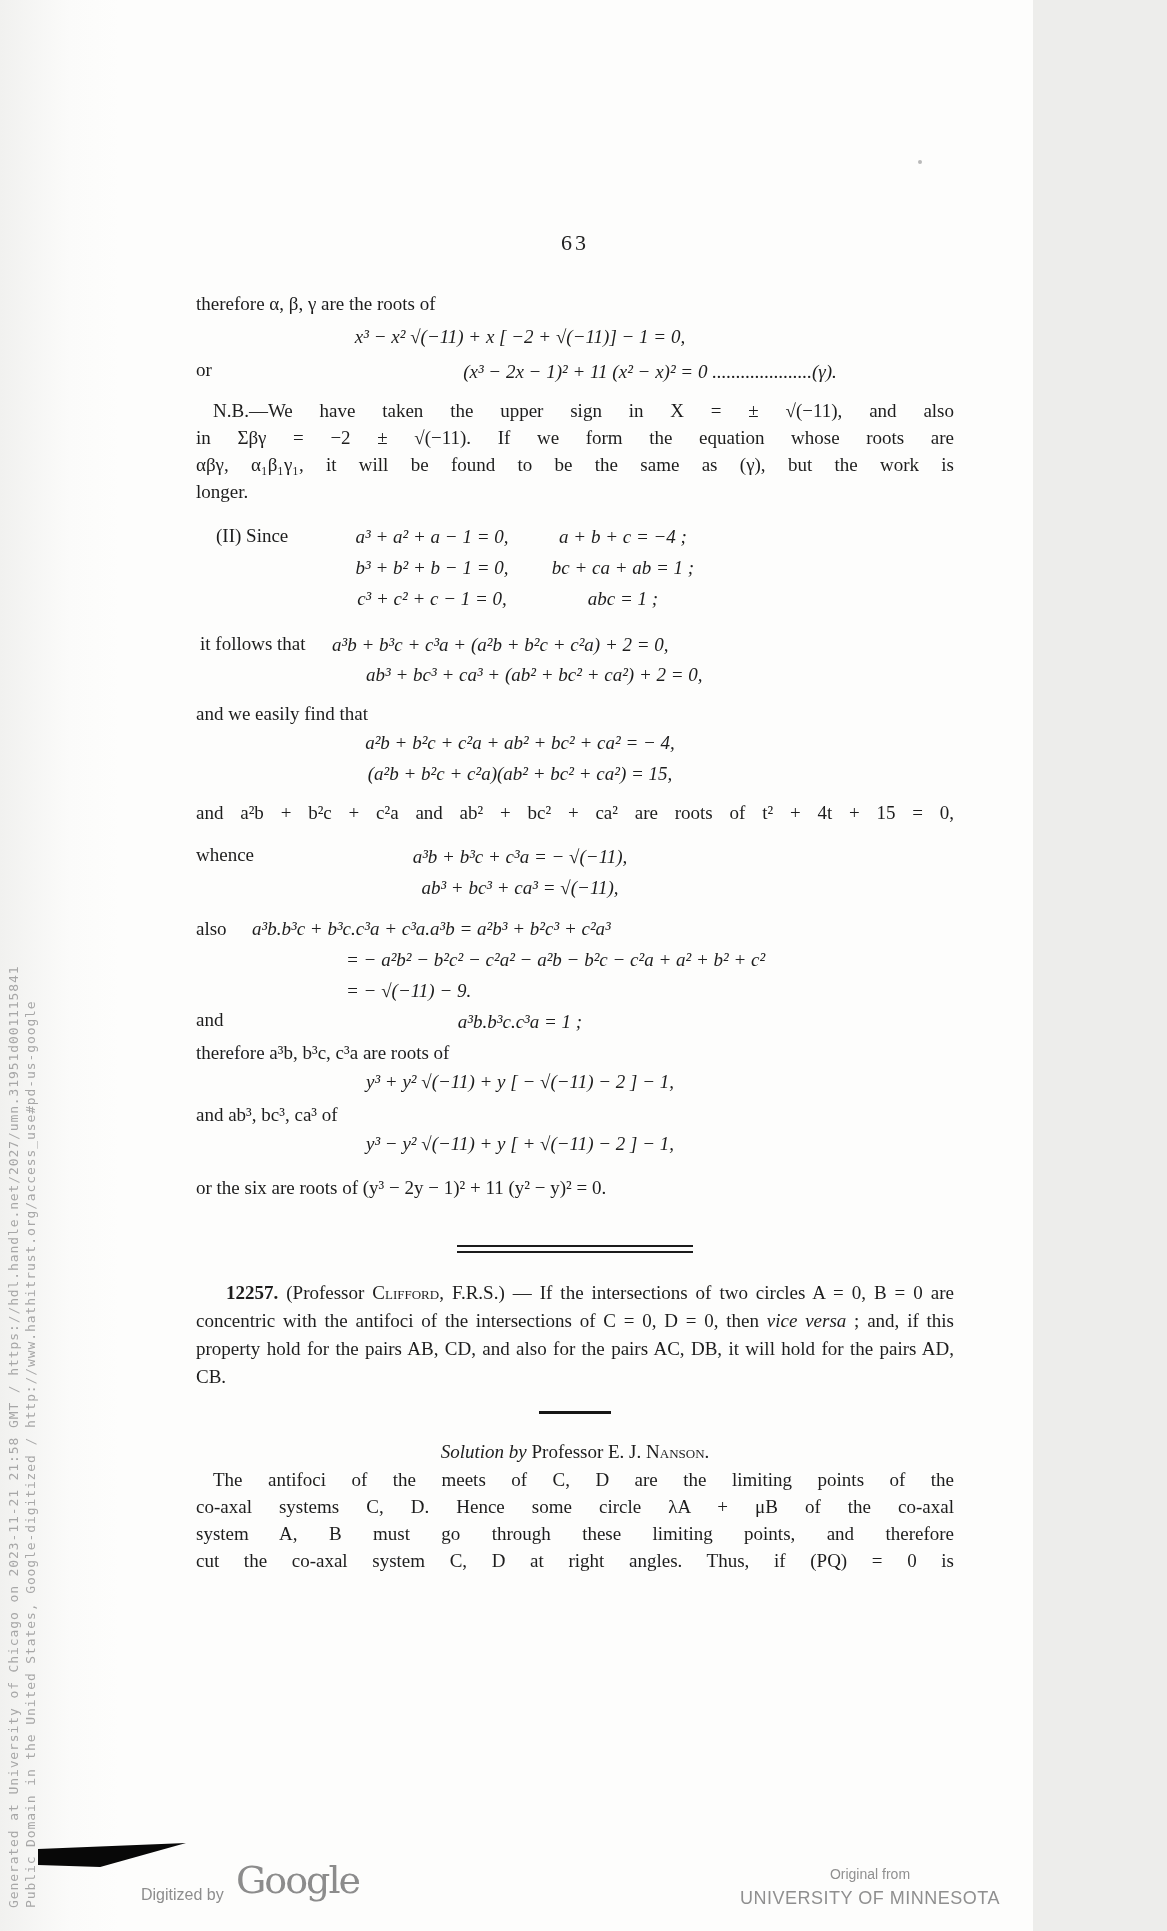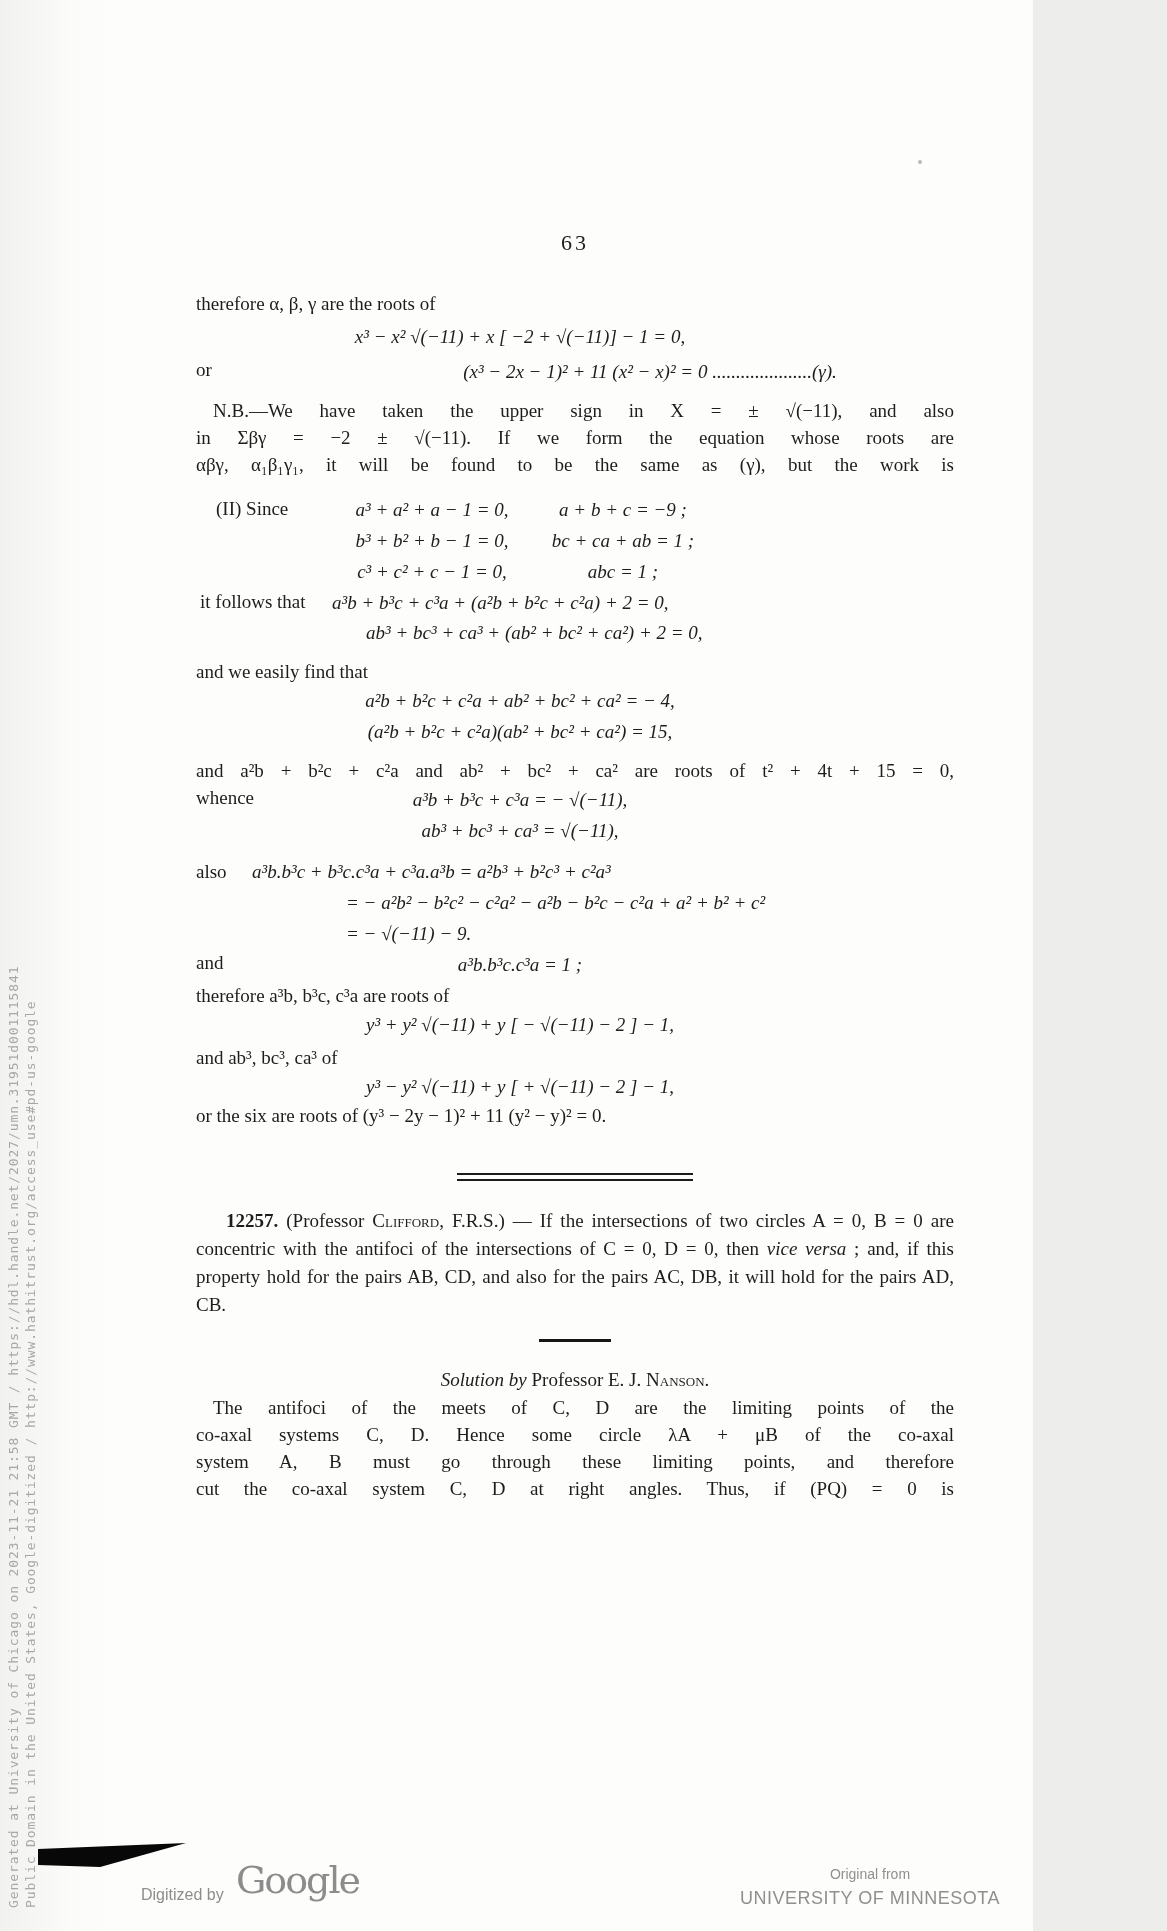--- a/index.html
+++ b/index.html
@@ -18,21 +18,21 @@
 
   .pageno { position:absolute; left:196px; top:230px; width:758px; text-align:center;
     font-size:22px; letter-spacing:3px; color:#222; }
 
   .content { position:absolute; left:196px; top:290px; width:758px; font-size:19px; line-height:27px; }
   .line { min-height:27px; }
   .fit { text-align:justify; text-align-last:justify; }
   .indent { text-indent:17px; }
   .eq { font-style:italic; line-height:31px; }
   .eq-center { text-align:center; padding-right:110px; }
-  .mt2{margin-top:2px}.mt4{margin-top:4px}.mt8{margin-top:0}.mt10{margin-top:10px}.mt16{margin-top:16px}
+  .mt2{margin-top:2px}.mt4{margin-top:4px}.mt8{margin-top:15px}.mt10{margin-top:10px}.mt16{margin-top:16px}
 
   .rel { position:relative; }
   .side-label { position:absolute; left:0; top:0; font-style:normal; }
   .eqx2 { text-align:center; padding-left:150px; }
 
   .since-block { padding-left:20px; }
   .since-row { display:flex; line-height:30px; }
   .since-row .s-label { width:128px; flex:0 0 auto; font-style:normal; }
   .since-row .s-eq { width:176px; flex:0 0 auto; text-align:center; }
   .since-row .s-right { width:206px; flex:0 0 auto; text-align:center; }
@@ -93,27 +93,28 @@
 
     <div class="rel mt4">
       <span class="side-label">or</span>
       <div class="eq eqx2">(x³ − 2x − 1)² + 11 (x² − x)² = 0 .....................(γ).</div>
     </div>
 
     <div class="mt10">
       <div class="line fit indent">N.B.—We have taken the upper sign in X = ± √(−11), and also</div>
       <div class="line fit">in Σβγ = −2 ± √(−11).  If we form the equation whose roots are</div>
       <div class="line fit">αβγ, α₁β₁γ₁, it will be found to be the same as (γ), but the work is</div>
+      <div class="line">longer.</div>
     </div>
 
     <div class="since-block mt16">
       <div class="since-row">
         <span class="s-label">(II) Since</span>
         <span class="s-eq eq">a³ + a² + a − 1 = 0,</span>
-        <span class="s-right eq">a + b + c = −9 ;</span>
+        <span class="s-right eq">a + b + c = −4 ;</span>
       </div>
       <div class="since-row">
         <span class="s-label"></span>
         <span class="s-eq eq">b³ + b² + b − 1 = 0,</span>
         <span class="s-right eq">bc + ca + ab = 1 ;</span>
       </div>
       <div class="since-row">
         <span class="s-label"></span>
         <span class="s-eq eq">c³ + c² + c − 1 = 0,</span>
         <span class="s-right eq">abc = 1 ;</span>

